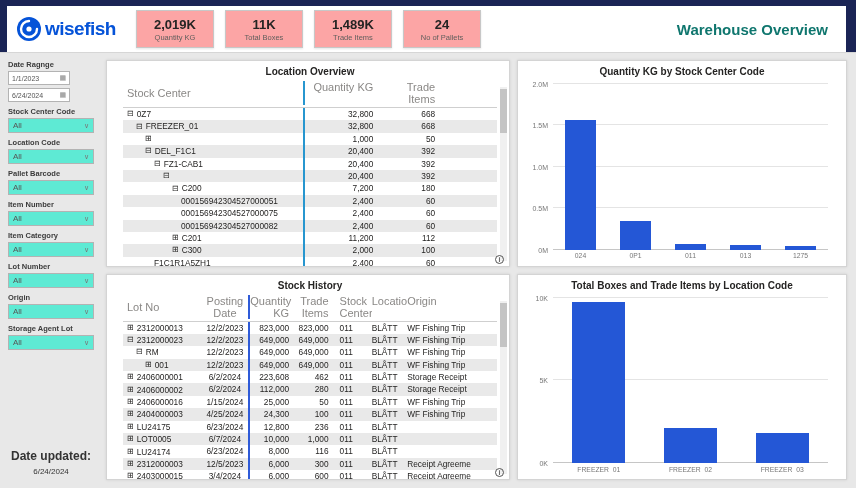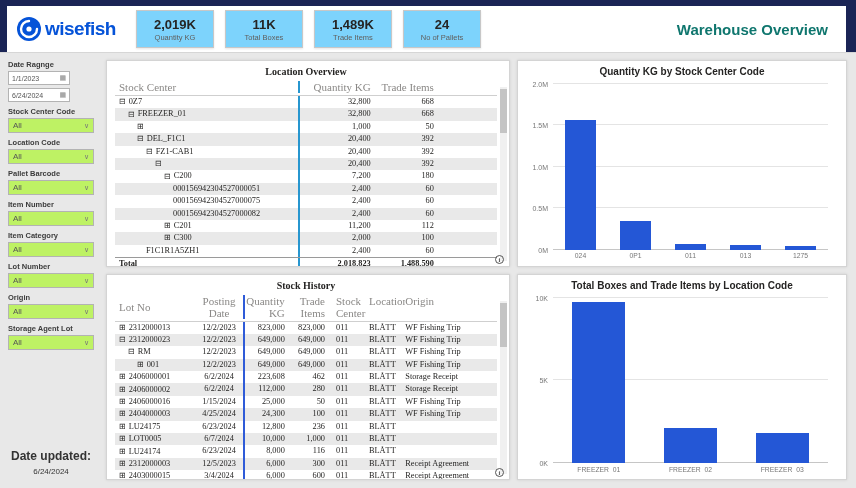--- a/index.html
+++ b/index.html
@@ -6,39 +6,39 @@
   html,body{width:856px;height:488px;overflow:hidden;}
   body{font-family:"Liberation Sans",sans-serif;background:#e8e8e8;color:#252423;}
   .app{width:856px;height:488px;display:flex;flex-direction:column;position:relative;}
   .top-strip{height:6px;background:#1a2455;flex:none;}
   .header{height:47px;background:#fff;display:flex;align-items:center;padding-left:16px;position:relative;flex:none;border-bottom:1px solid #d6d6d6;}
   .edge-left{position:absolute;left:0;top:0;bottom:0;width:7px;background:#1a2455;}
   .edge-right{position:absolute;right:0;top:0;bottom:0;width:10px;background:#1a2455;}
   .logo{display:flex;align-items:center;gap:3px;}
   .logo-text{font-size:19px;font-weight:bold;color:#0553d8;letter-spacing:-0.5px;}
   .kpis{display:flex;gap:11px;margin-left:20px;}
-  .kpi{width:78px;height:38px;background:#7dd3fc;border:1px solid #c7c7c7;box-shadow:0 1px 2px rgba(0,0,0,.10);display:flex;flex-direction:column;align-items:center;justify-content:center;}
+  .kpi{width:78px;height:38px;background:#fca5a5;border:1px solid #c7c7c7;box-shadow:0 1px 2px rgba(0,0,0,.10);display:flex;flex-direction:column;align-items:center;justify-content:center;}
   .kpi-value{font-size:13px;font-weight:bold;color:#252423;}
   .kpi-label{font-size:7.5px;color:#605e5c;margin-top:1px;}
   .title{margin-left:auto;margin-right:28px;font-size:15px;font-weight:bold;color:#0f766e;}
   .body{flex:1;display:flex;overflow:hidden;}
   .sidebar{width:102px;flex:none;padding:7px 8px 8px;display:flex;flex-direction:column;overflow:hidden;}
   .filter{margin-bottom:5px;}
   .flabel{font-size:7.5px;font-weight:bold;color:#3b3b3b;margin-bottom:2px;}
-  .dropdown{height:15px;background:#bef264;border:1px solid #b3b3b3;display:flex;align-items:center;justify-content:space-between;padding:0 4px;font-size:8px;color:#555;}
+  .dropdown{height:15px;background:#5eead4;border:1px solid #b3b3b3;display:flex;align-items:center;justify-content:space-between;padding:0 4px;font-size:8px;color:#555;}
   .chev{font-size:7px;color:#777;}
   .datebox{height:14px;width:62px;background:#fff;border:1px solid #b3b3b3;display:flex;align-items:center;justify-content:space-between;padding:0 3px;font-size:7px;color:#555;margin-bottom:3px;}
   .cal{font-size:7px;color:#888;}
   .updated{margin-top:auto;text-align:center;padding-bottom:4px;}
   .updated-label{font-size:12px;font-weight:bold;color:#333;}
   .updated-value{font-size:8px;color:#333;margin-top:4px;}
   .content{flex:1;display:grid;grid-template-columns:1fr 330px;grid-template-rows:1fr 1fr;gap:7px;padding:7px 9px 8px 4px;overflow:hidden;}
   .card{background:#fff;border:1px solid #d4d4d4;box-shadow:0 0 3px rgba(0,0,0,.10);position:relative;overflow:hidden;}
   .card-title{text-align:center;font-size:10px;font-weight:600;color:#252423;padding:3px 0 2px;}
-  .table-card{padding:2px 12px 2px 8px;font-family:Liberation Serif, serif;}
+  .table-card{padding:2px 12px 2px 16px;}
   .thead{display:flex;font-size:11px;color:#8a8886;border-bottom:1px solid #cfcfcf;padding:2px 0;}
   .trow{display:flex;font-size:8.3px;height:12.4px;line-height:12.2px;white-space:nowrap;}
   .trow.band{background:#e9e9e9;}
   .trow.total{border-top:1px solid #9a9a9a;font-weight:bold;background:#fff;height:13px;line-height:12.6px;}
   .cell{overflow:hidden;}
   .exp{display:inline-block;margin-right:3px;font-size:8px;line-height:1;}
   .lc-name{width:48%;display:flex;align-items:center;padding-left:4px;}
   .lc-qty{width:20%;text-align:right;border-left:2px solid #2796cf;padding-right:4px;}
   .lc-items{width:16%;text-align:right;padding-right:2px;}
   .lc-fill{flex:1;}

